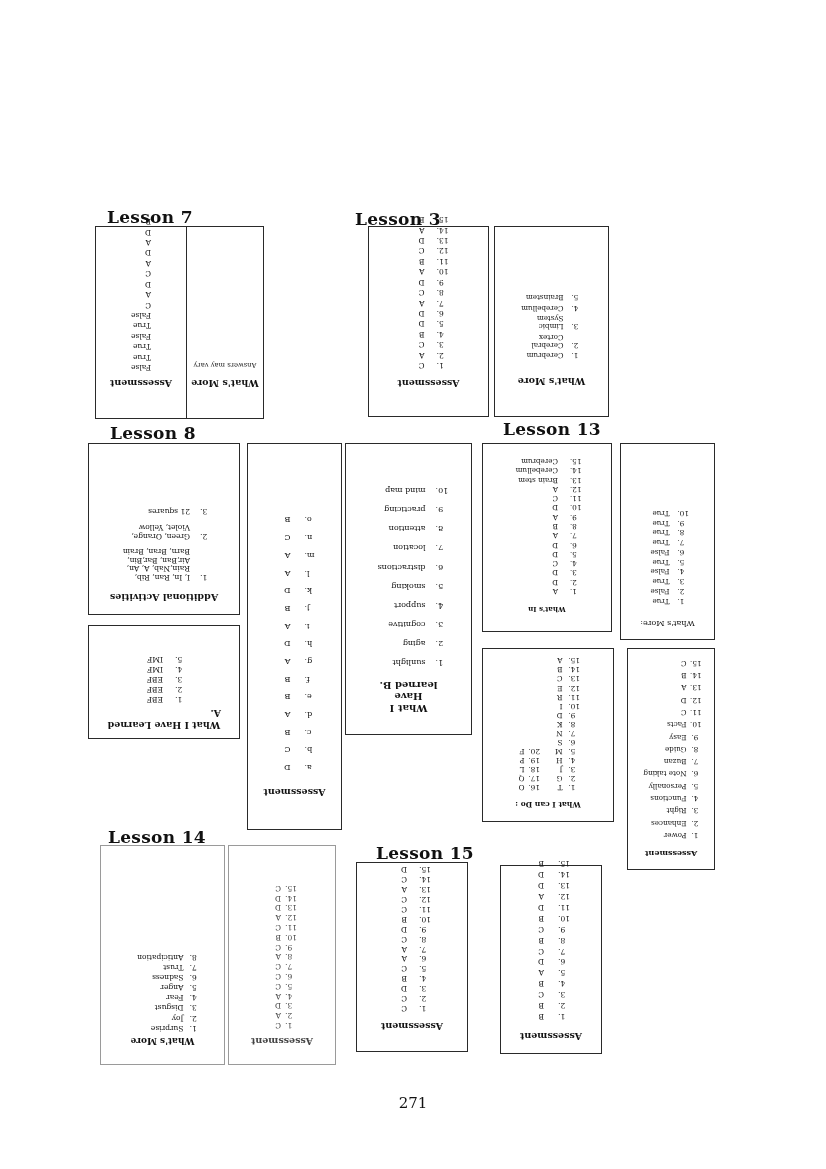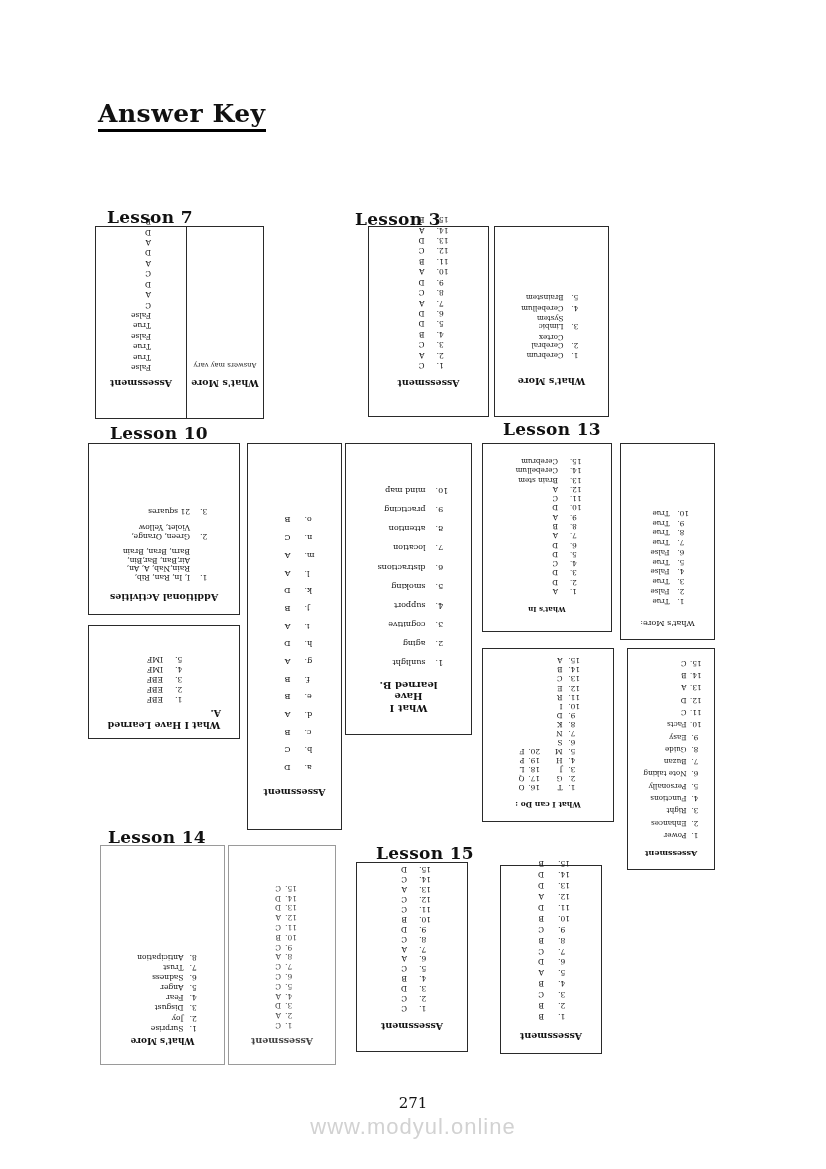--- a/index.html
+++ b/index.html
@@ -145,25 +145,24 @@
 
   .pageno{position:absolute;left:0;right:0;top:1094px;text-align:center;font-size:15px;}
   .watermark{position:absolute;left:0;right:0;top:1114px;text-align:center;font-size:22px;
              color:#d2d2d2;font-family:"Liberation Sans",sans-serif;letter-spacing:1px;}
 </style>
 </head>
 <body>
 
 <div class="page">
 
-  <div class="title">Answer Key</div>
 
   <div class="lesson-h" id="h-l10">Lesson 7</div>
   <div class="lesson-h" id="h-l11">Lesson 3</div>
-  <div class="lesson-h" id="h-l12">Lesson 10</div>
+  <div class="lesson-h" id="h-l12">Lesson 8</div>
   <div class="lesson-h" id="h-l13">Lesson 13</div>
   <div class="lesson-h" id="h-l14">Lesson 14</div>
   <div class="lesson-h" id="h-l15">Lesson 15</div>
   <div class="lesson-h" id="h-l16">Lesson 16</div>
 
   <div class="box" id="b-l10-assess">
     <div class="rot">
       <div class="hdr">Assessment</div>
       <div class="list">
 
@@ -1003,15 +1002,14 @@
           </div>
           <div class="row">
             <span class="n">15.</span>
             <span class="v">B</span>
           </div>
         </div>
     </div>
   </div>
 
   <div class="pageno">271</div>
-  <div class="watermark">www.modyul.online</div>
 
 </div>
 
 </body></html>

